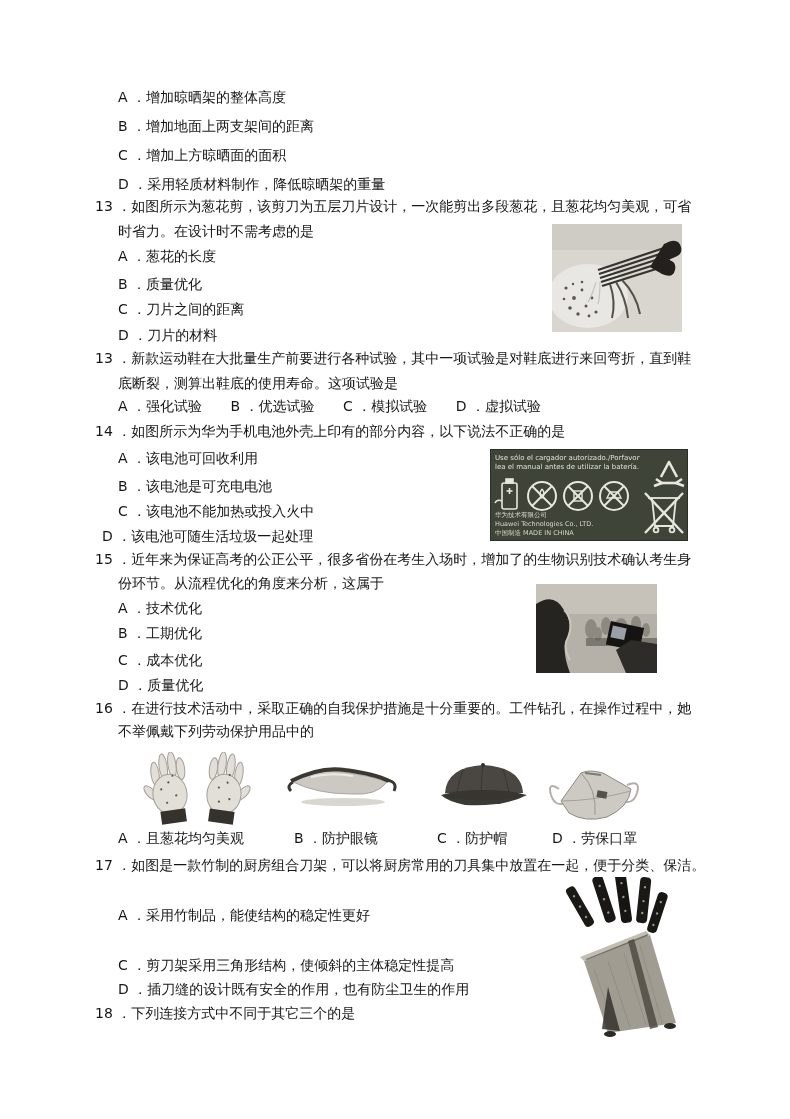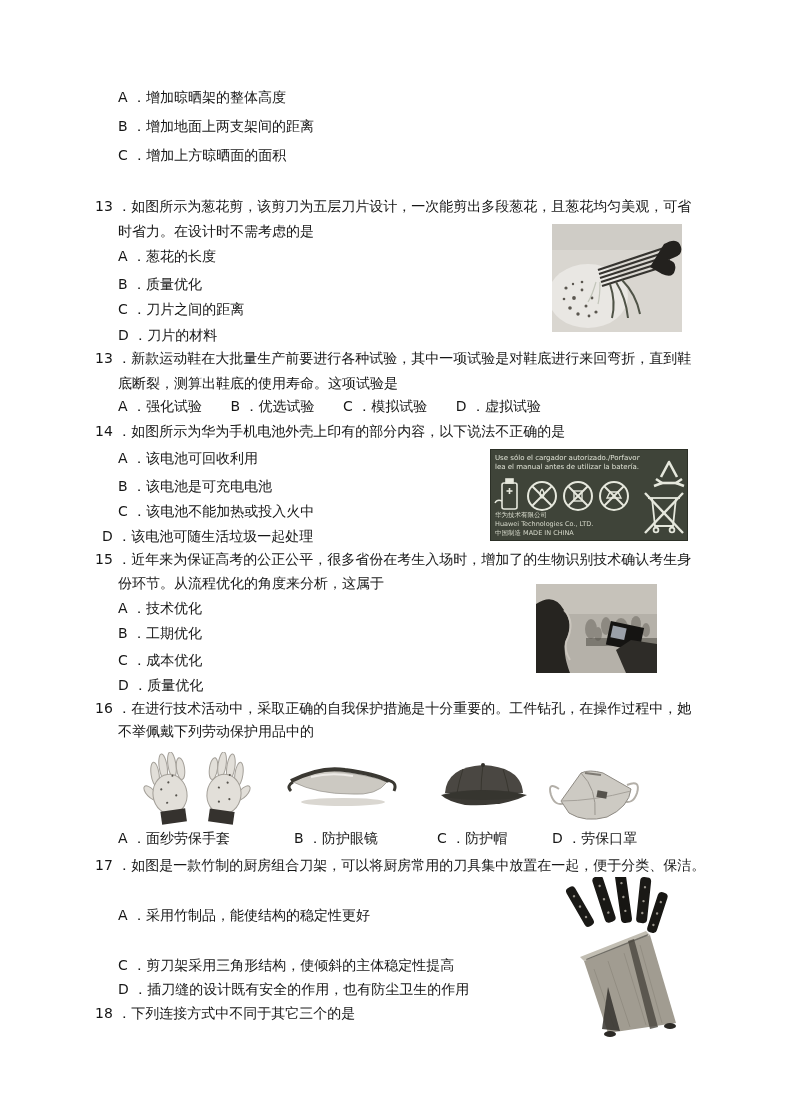--- a/index.html
+++ b/index.html
@@ -25,20 +25,21 @@
   .blabel-text-sm{font-size:6.5px;fill:#d6d9cb;}
 </style>
 </head>
 <body>
 
 <div class="page">
 
   <div class="ln" style="left:118px;top:88px">A ．增加晾晒架的整体高度</div>
   <div class="ln" style="left:118px;top:117px">B ．增加地面上两支架间的距离</div>
   <div class="ln" style="left:118px;top:146px">C ．增加上方晾晒面的面积</div>
+  <div class="ln" style="left:118px;top:175px">D ．采用轻质材料制作，降低晾晒架的重量</div>
 
   <div class="ln" style="left:95px;top:197px">13 ．如图所示为葱花剪，该剪刀为五层刀片设计，一次能剪出多段葱花，且葱花均匀美观，可省</div>
   <div class="ln" style="left:118px;top:222px">时省力。在设计时不需考虑的是</div>
   <div class="ln" style="left:118px;top:247px">A ．葱花的长度</div>
   <div class="ln" style="left:118px;top:275px">B ．质量优化</div>
   <div class="ln" style="left:118px;top:300px">C ．刀片之间的距离</div>
   <div class="ln" style="left:118px;top:326px">D ．刀片的材料</div>
 
   <div class="fig" style="left:552px;top:224px">
     <svg width="130" height="108" viewBox="0 0 130 108">
@@ -256,21 +257,21 @@
       <path d="M14 28 Q2 20 6 34 Q10 46 20 42" stroke="#b3afa8" stroke-width="2" fill="none"></path>
       <path d="M82 24 Q96 18 92 32 Q88 44 78 40" stroke="#b3afa8" stroke-width="2" fill="none"></path>
       <path d="M16 40 L36 12 Q44 8 58 12 L86 28 Q84 46 62 56 Q40 62 24 52 Z" fill="#cdcac3" stroke="#8e8a83" stroke-width="1"></path>
       <path d="M36 12 Q52 28 50 54" stroke="#9a968f" stroke-width="1" fill="none"></path>
       <path d="M16 40 Q48 40 86 30" stroke="#a5a19a" stroke-width="1" fill="none"></path>
       <rect x="52" y="30" width="10" height="7" fill="#55524c" transform="rotate(10 57 33)"></rect>
       <path d="M40 12 L56 14" stroke="#7e7a73" stroke-width="2"></path>
     </svg>
   </div>
 
-  <div class="ln" style="left:118px;top:829px">A ．面纱劳保手套</div>
+  <div class="ln" style="left:118px;top:829px">A ．且葱花均匀美观</div>
   <div class="ln" style="left:294px;top:829px">B ．防护眼镜</div>
   <div class="ln" style="left:437px;top:829px">C ．防护帽</div>
   <div class="ln" style="left:552px;top:829px">D ．劳保口罩</div>
 
   <div class="ln" style="left:95px;top:856px">17 ．如图是一款竹制的厨房组合刀架，可以将厨房常用的刀具集中放置在一起，便于分类、保洁。</div>
   <div class="ln" style="left:118px;top:906px">A ．采用竹制品，能使结构的稳定性更好</div>
   <div class="ln" style="left:118px;top:956px">C ．剪刀架采用三角形结构，使倾斜的主体稳定性提高</div>
   <div class="ln" style="left:118px;top:980px">D ．插刀缝的设计既有安全的作用，也有防尘卫生的作用</div>
 
   <div class="fig" style="left:550px;top:877px">

